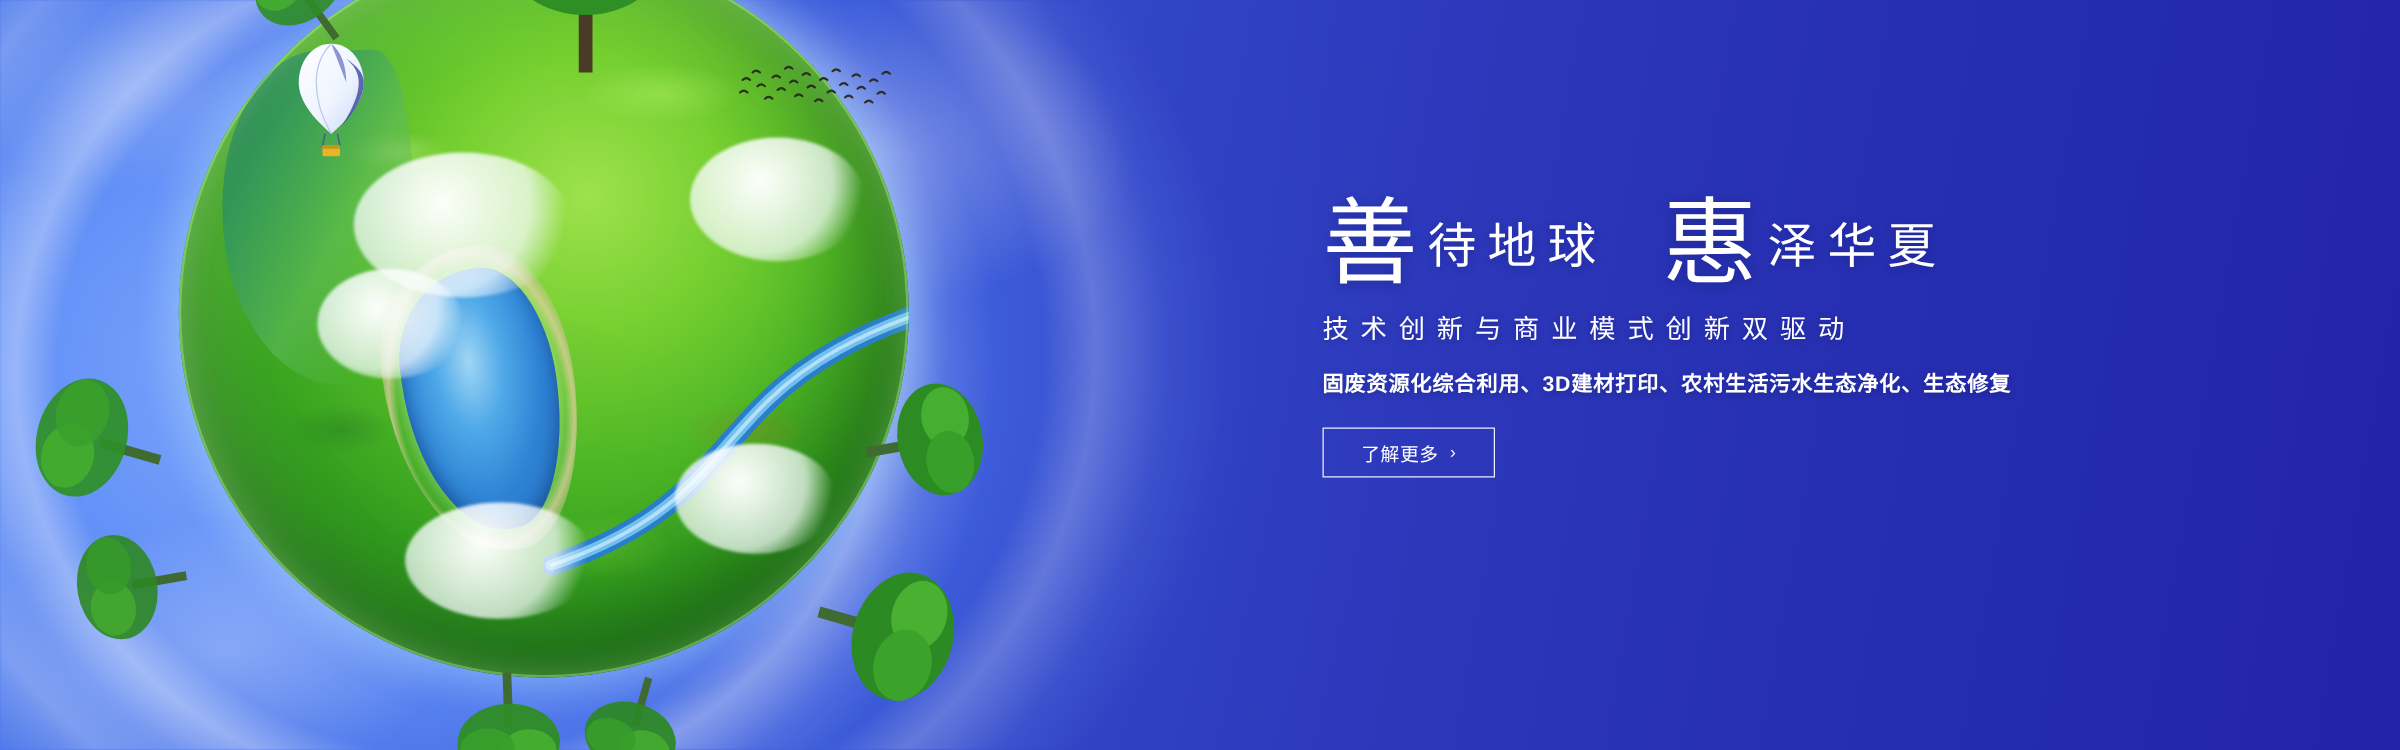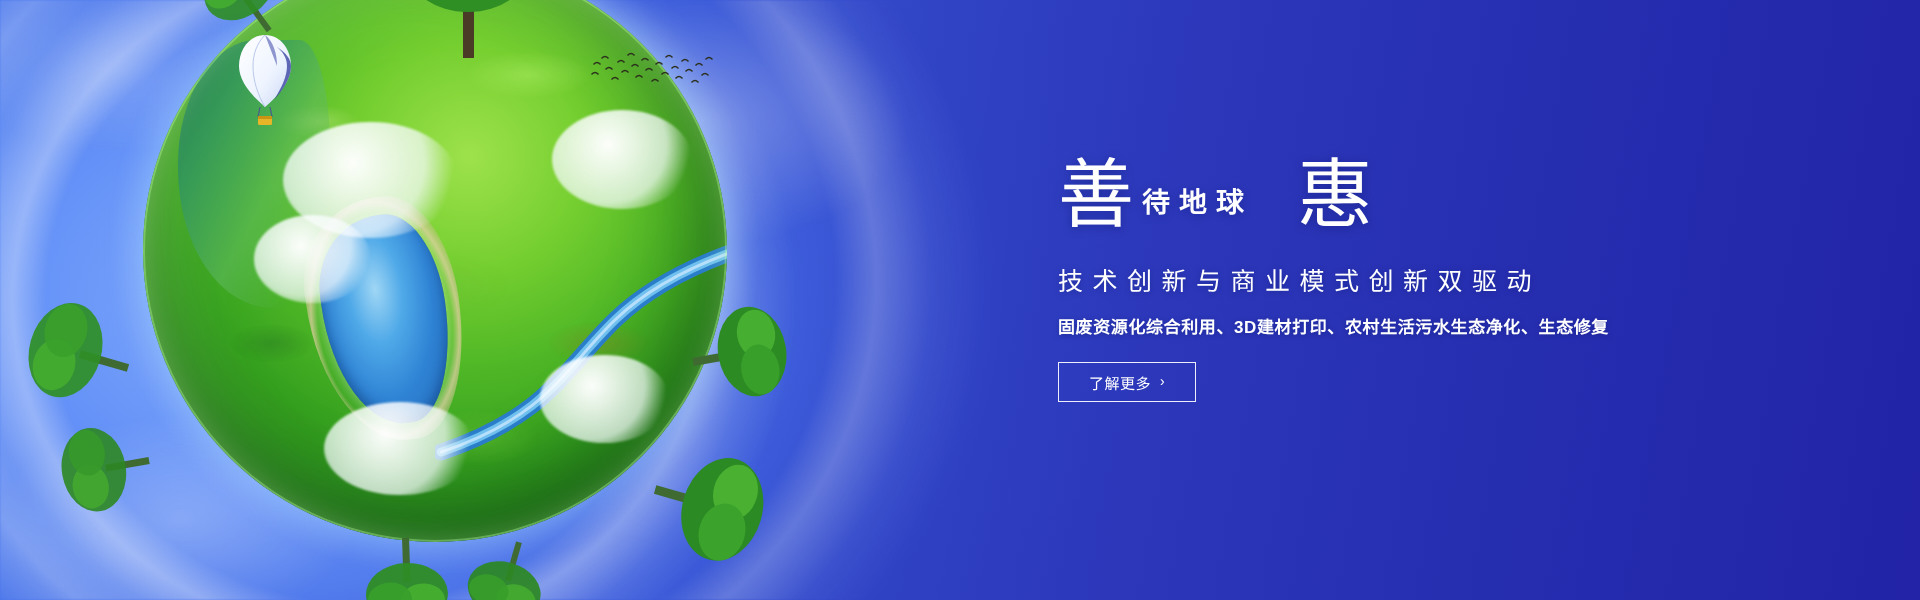--- a/index.html
+++ b/index.html
@@ -207,31 +207,30 @@
     font-size: 76px;
     line-height: 0.92;
     font-weight: 400;
     letter-spacing: 0;
     text-shadow: 0 2px 10px rgba(10,20,90,0.35);
     position: relative;
     top: 6px;
   }
   .hl-small {
     font-family: "DejaVu Serif", "Liberation Serif", serif;
-    font-size: 28px;
+    font-size: 39px;
     line-height: 1;
     letter-spacing: 9px;
     margin-left: 8px;
     padding-bottom: 7px;
     text-shadow: 0 2px 8px rgba(10,20,90,0.30);
-    font-weight: bold;
   }
   .subtitle {
-    margin-top: 42px;
-    font-size: 25px;
+    margin-top: 27px;
+    font-size: 21px;
     letter-spacing: 9.5px;
     line-height: 1.2;
     white-space: nowrap;
     text-shadow: 0 1px 6px rgba(10,20,90,0.35);
   }
   .tagline {
     margin-top: 21px;
     font-size: 17px;
     letter-spacing: 0.6px;
     line-height: 1.3;
@@ -400,20 +399,21 @@
 
   <div class="copy">
 
     <div class="headline">
       <span class="hl-group">
         <span class="hl-big">善</span>
         <span class="hl-small">待地球</span>
       </span>
       <span class="hl-group">
         <span class="hl-big">惠</span>
+        <span class="hl-small">泽华夏</span>
       </span>
     </div>
 
     <div class="subtitle">技术创新与商业模式创新双驱动</div>
 
     <div class="tagline">固废资源化综合利用、3D建材打印、农村生活污水生态净化、生态修复</div>
 
     <div class="cta">
       <span>了解更多</span>
       <span class="chev">›</span>

